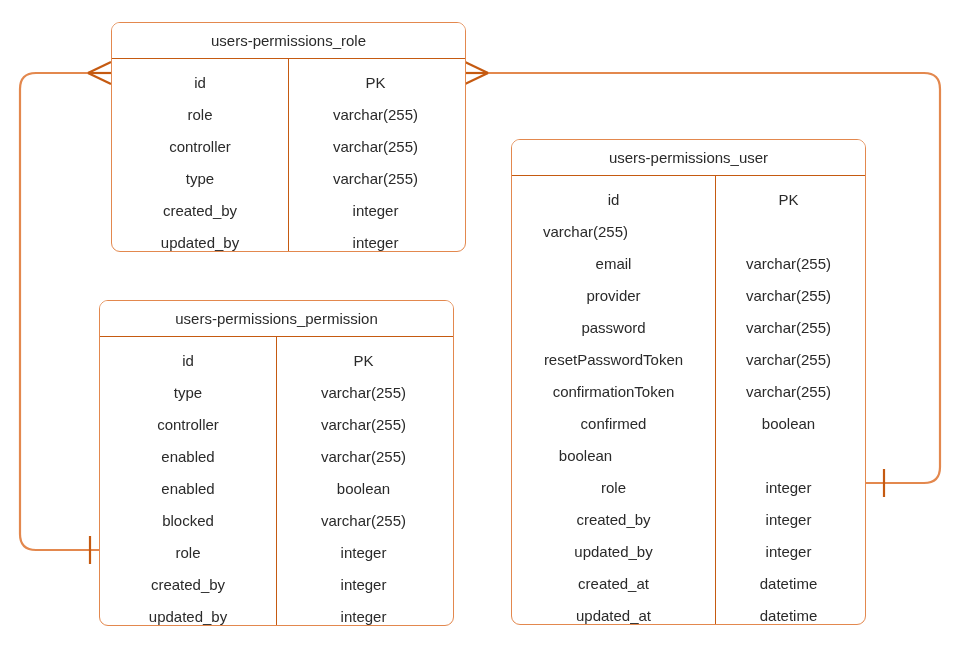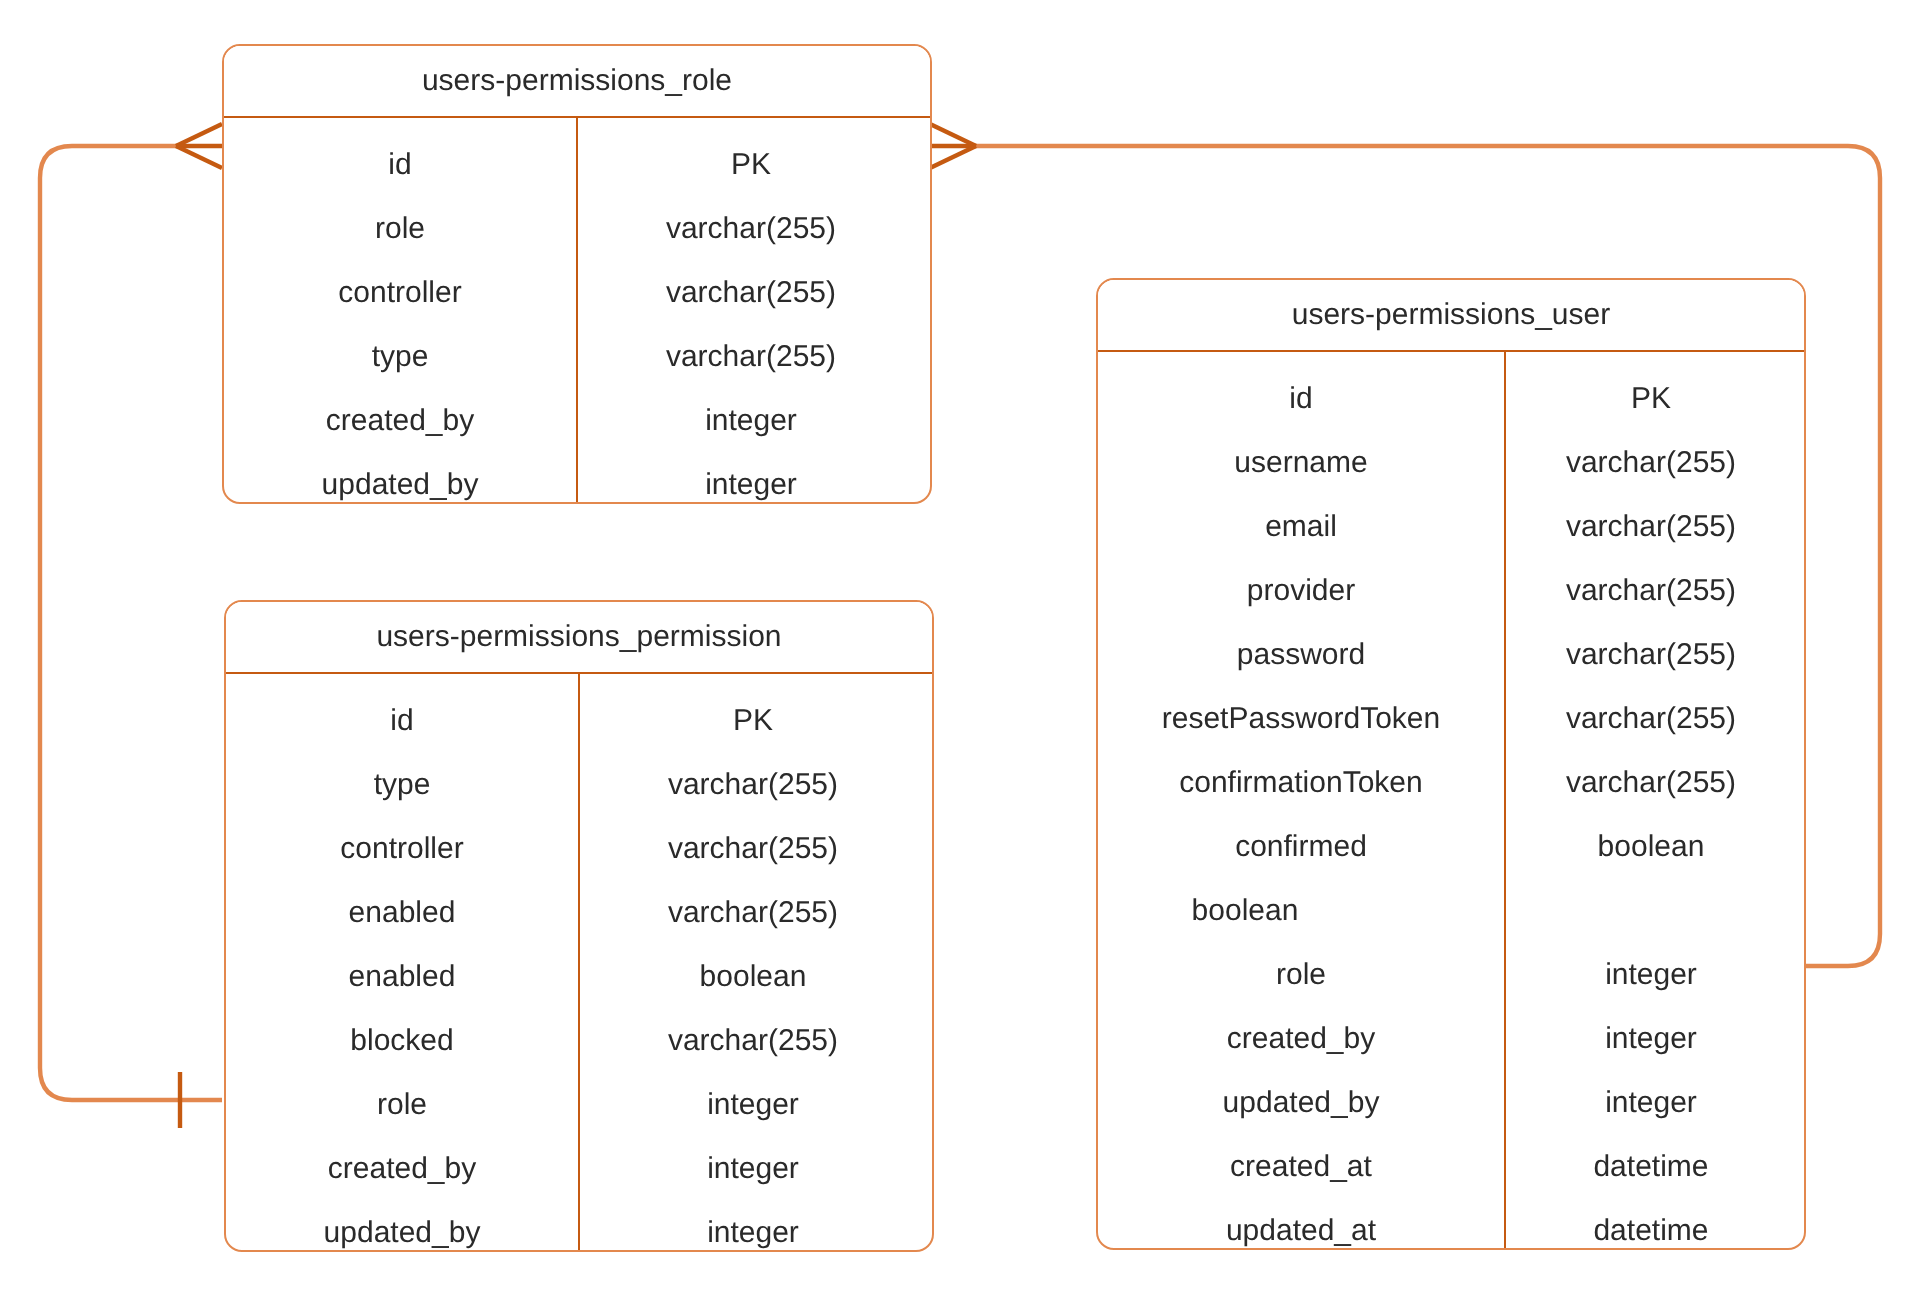--- a/index.html
+++ b/index.html
@@ -129,21 +129,21 @@
         <div class="cell-name">created_by</div>
         <div class="cell-type">integer</div>
       </div>
       <div class="row">
         <div class="cell-name">updated_by</div>
         <div class="cell-type">integer</div>
       </div>
     </div>
   </div>
 
-  <div class="entity" id="entity-permission" style="left:112px; top:300px; width:355px;">
+  <div class="entity" id="entity-permission" style="left:99px; top:300px; width:355px;">
     <div class="entity-title">users-permissions_permission</div>
     <div class="entity-body">
       <div class="col-divider"></div>
 
       <div class="row">
         <div class="cell-name">id</div>
         <div class="cell-type">PK</div>
       </div>
       <div class="row">
         <div class="cell-name">type</div>
@@ -173,31 +173,30 @@
         <div class="cell-name">created_by</div>
         <div class="cell-type">integer</div>
       </div>
       <div class="row">
         <div class="cell-name">updated_by</div>
         <div class="cell-type">integer</div>
       </div>
     </div>
   </div>
 
-  <div class="entity" id="entity-user" style="left:511px; top:139px; width:355px;margin-left:37px;">
+  <div class="entity" id="entity-user" style="left:511px; top:139px; width:355px;">
     <div class="entity-title">users-permissions_user</div>
     <div class="entity-body">
       <div class="col-divider"></div>
 
       <div class="row">
         <div class="cell-name">id</div>
         <div class="cell-type">PK</div>
       </div>
       <div class="row">
-        <div class="cell-name">username</div>
         <div class="cell-type">varchar(255)</div>
       </div>
       <div class="row">
         <div class="cell-name">email</div>
         <div class="cell-type">varchar(255)</div>
       </div>
       <div class="row">
         <div class="cell-name">provider</div>
         <div class="cell-type">varchar(255)</div>
       </div>

